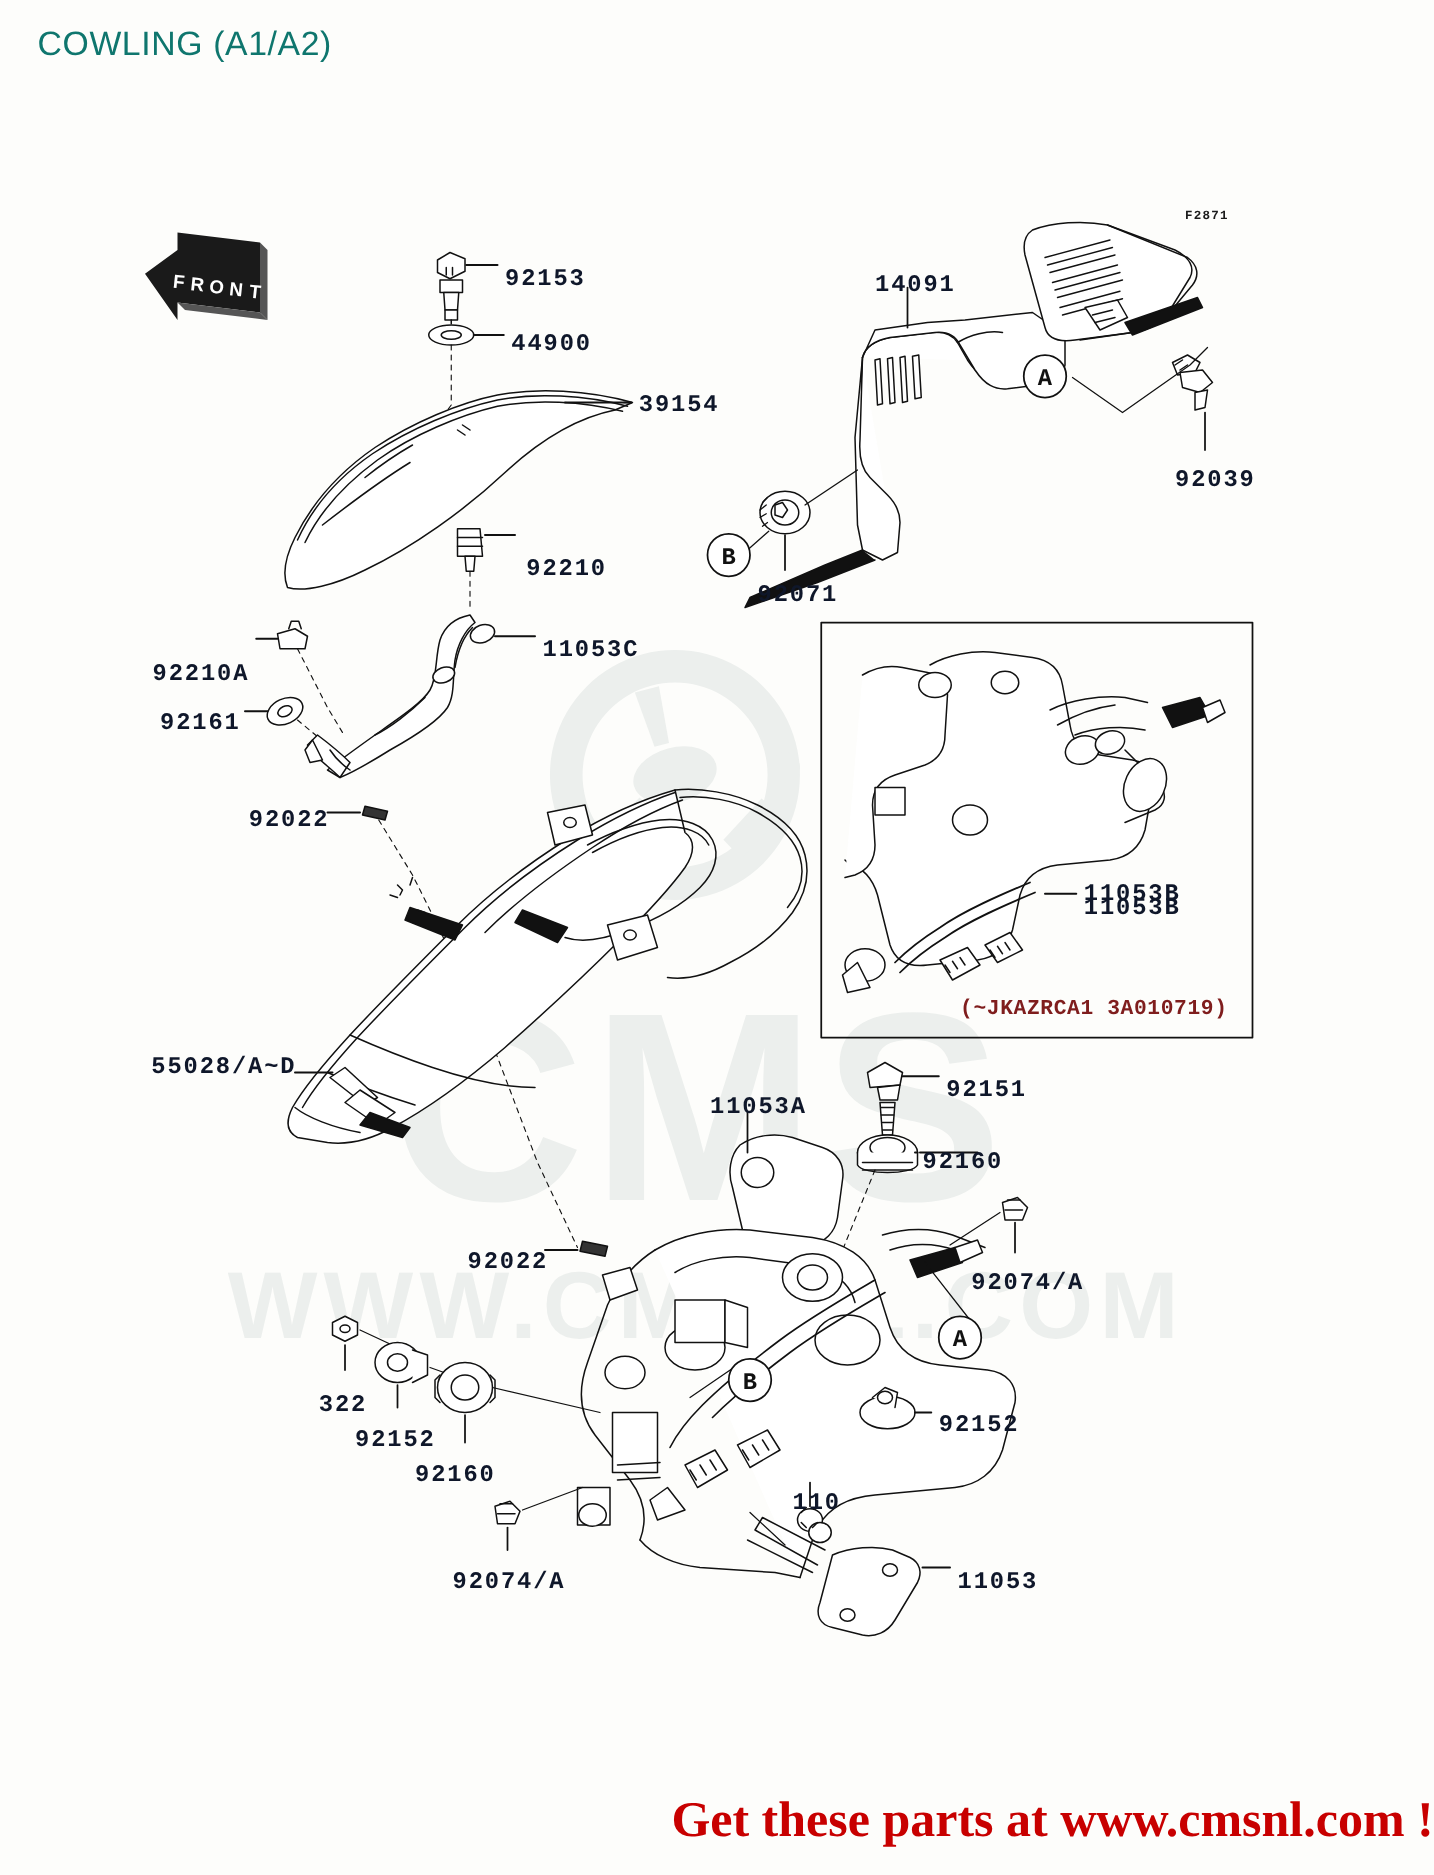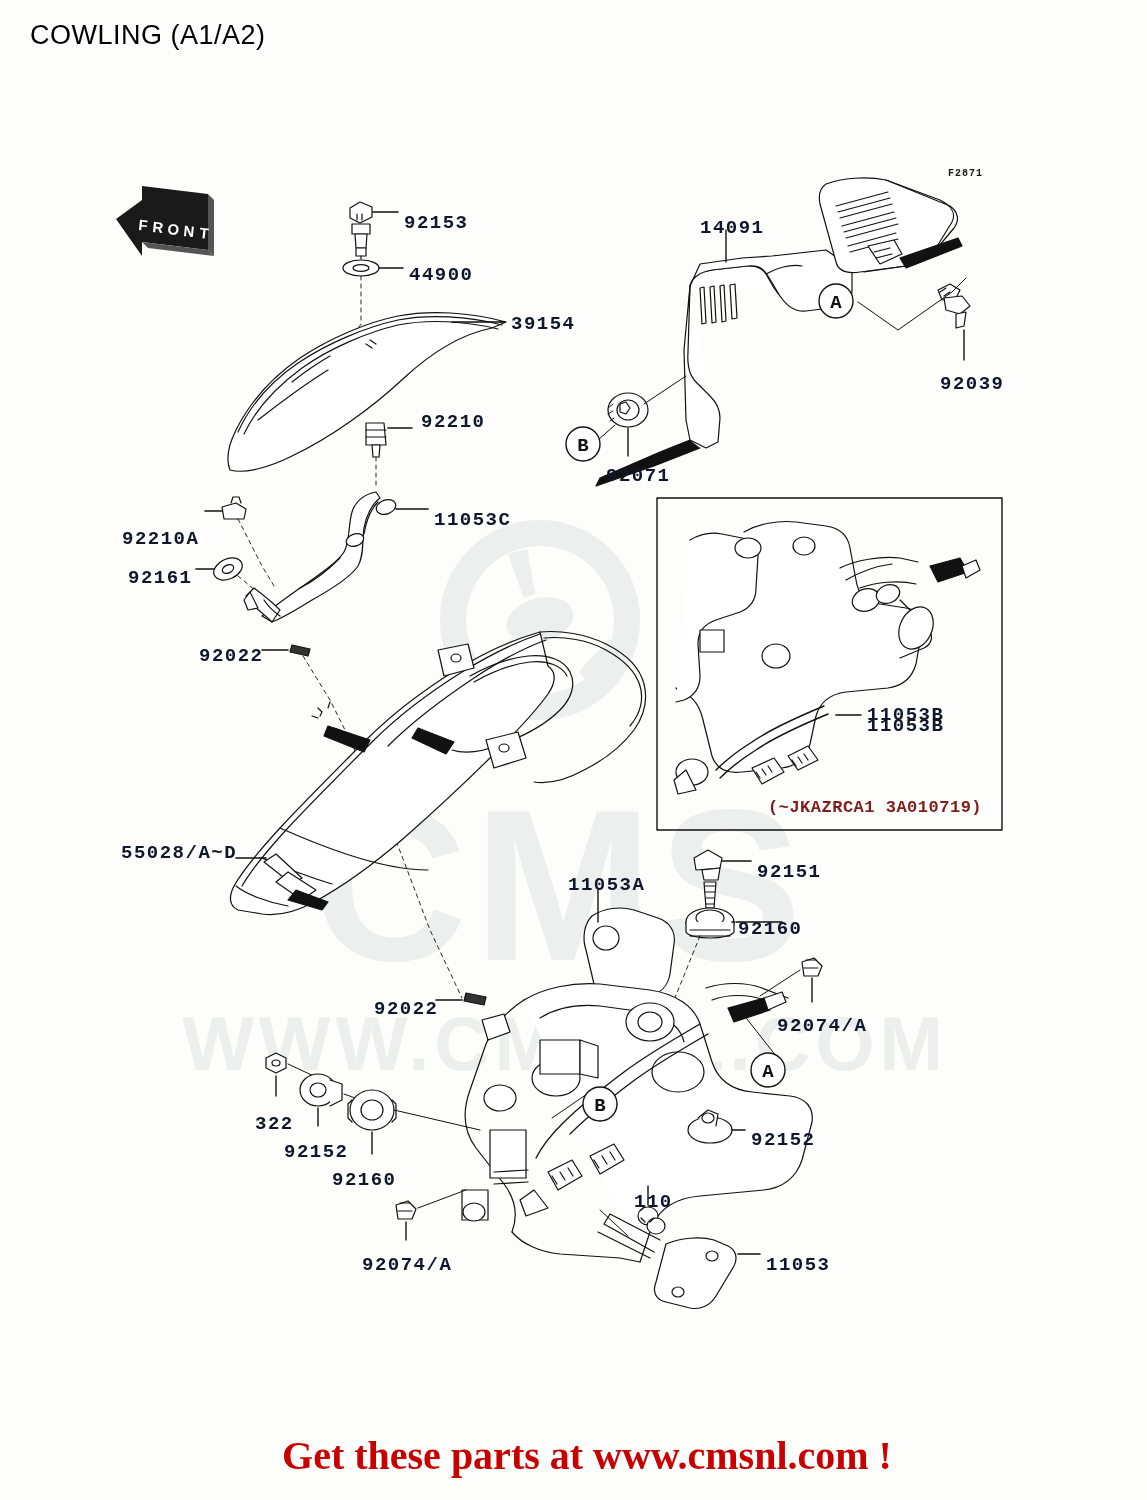--- a/index.html
+++ b/index.html
@@ -7,36 +7,36 @@
     width:1147px;height:1500px;
     background:#fdfdfb;
     font-family:"Liberation Sans",sans-serif;
     position:relative;overflow:hidden;
   }
   #page{position:absolute;inset:0;}
 
   
   .title{
     position:absolute;left:30px;top:20px;
-    font-size:27px;color:#000000;letter-spacing:.5px;
+    font-size:27px;color:#0f766e;letter-spacing:.5px;
     font-family:"Liberation Sans",sans-serif;
     white-space:nowrap;
   }
 
   
   .figcode{
     position:absolute;left:948px;top:168px;
     font-family:"Liberation Mono",monospace;
     font-size:10px;font-weight:bold;color:#1a1a1a;letter-spacing:1px;
   }
 
   
   .footer{
     position:absolute;left:0;right:0;top:1432px;
-    text-align:center;
+    text-align:right;
     font-family:"Liberation Serif",serif;
     font-size:40px;font-weight:bold;color:#c80000;
     letter-spacing:0px;
     padding-left:27px;
   }
 
   
   .lbl{
     position:absolute;
     font-family:"Liberation Mono",monospace;
@@ -486,21 +486,21 @@
 
   <div class="inset-caption">(~JKAZRCA1  3A010719)</div>
 
   <div id="labels">
       <div class="lbl" style="left: 404px; top: 212px;">92153</div>
       <div class="lbl" style="left: 409px; top: 264px;">44900</div>
       <div class="lbl" style="left: 511px; top: 313px;">39154</div>
       <div class="lbl" style="left: 700px; top: 217px;">14091</div>
       <div class="lbl" style="left: 940px; top: 373px;">92039</div>
       <div class="lbl" style="left: 606px; top: 465px;">92071</div>
-      <div class="lbl" style="left: 421px; top: 411px;">92210</div>
+      <div class="lbl" style="left: 421px; top: 444px;">92210</div>
       <div class="lbl" style="left: 122px; top: 510px; margin-top: 18px;">92210A</div>
       <div class="lbl" style="left: 128px; top: 567px;">92161</div>
       <div class="lbl" style="left: 434px; top: 509px;">11053C</div>
       <div class="lbl" style="left: 199px; top: 645px;">92022</div>
       <div class="lbl" style="left: 121px; top: 842px;">55028/A~D</div>
       <div class="lbl" style="left: 867px; top: 715px;">11053B</div>
       <div class="lbl" style="left: 757px; top: 861px;">92151</div>
       <div class="lbl" style="left: 568px; top: 874px;">11053A</div>
       <div class="lbl" style="left: 738px; top: 918px;">92160</div>
       <div class="lbl" style="left: 374px; top: 998px;">92022</div>

